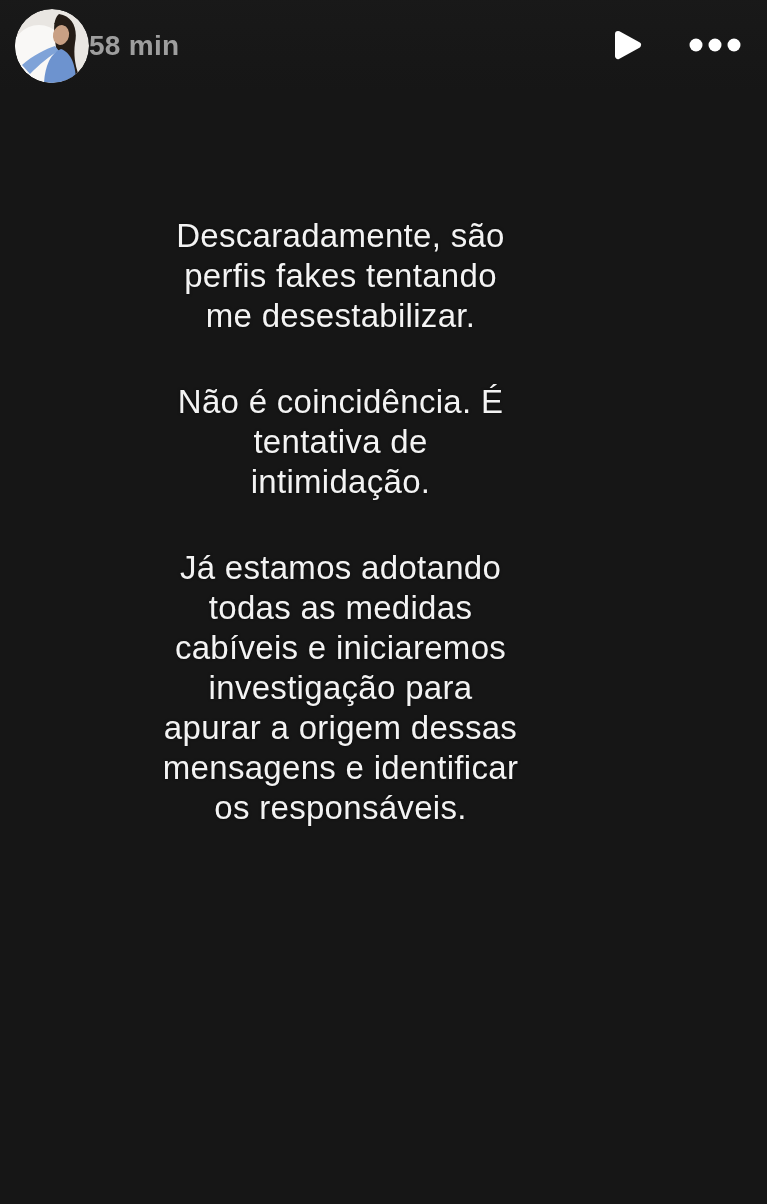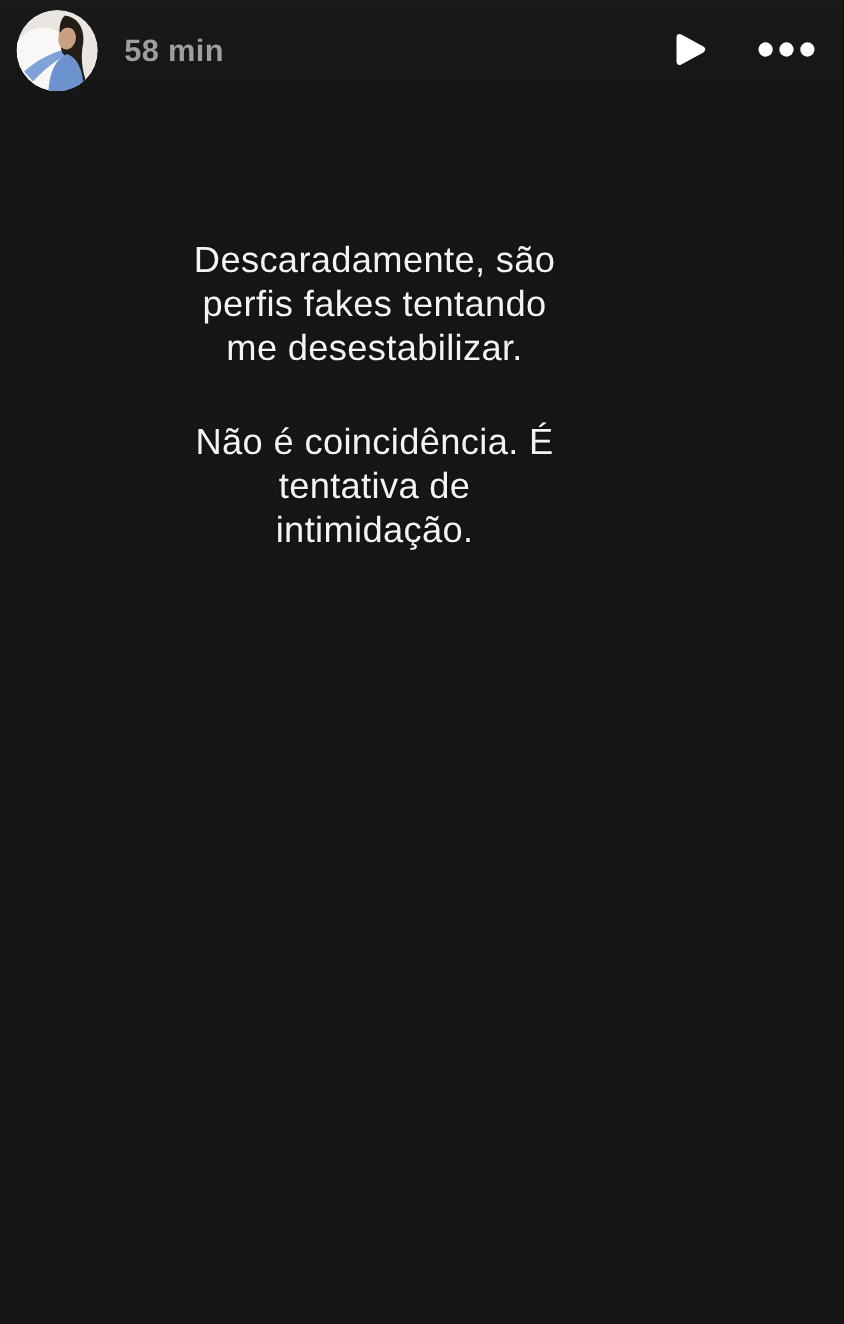--- a/index.html
+++ b/index.html
@@ -39,21 +39,20 @@
     margin-left: 21px;
     font-size: 29px;
     font-weight: 700;
     color: #ffffff;
     letter-spacing: 0.2px;
     cursor: pointer;
     text-shadow: 0 0 2px rgba(0,0,0,0.6);
     white-space: nowrap;
   }
   .timestamp {
-    margin-left: 24px;
     font-size: 28px;
     font-weight: 600;
     color: #9e9e9e;
     letter-spacing: 0.3px;
     white-space: nowrap;
   }
   .play-button {
     margin-left: auto;
     width: 36px;
     height: 38px;
@@ -148,15 +147,22 @@
 
   </div>
 
   <div class="story-text">
     <p>Descaradamente, são
 perfis fakes tentando
 me desestabilizar.</p>
     <p>Não é coincidência. É
 tentativa de
 intimidação.</p>
+    <p>Já estamos adotando
+todas as medidas
+cabíveis e iniciaremos
+investigação para
+apurar a origem dessas
+mensagens e identificar
+os responsáveis.</p>
   </div>
 
 </div>
 
 </body></html>

